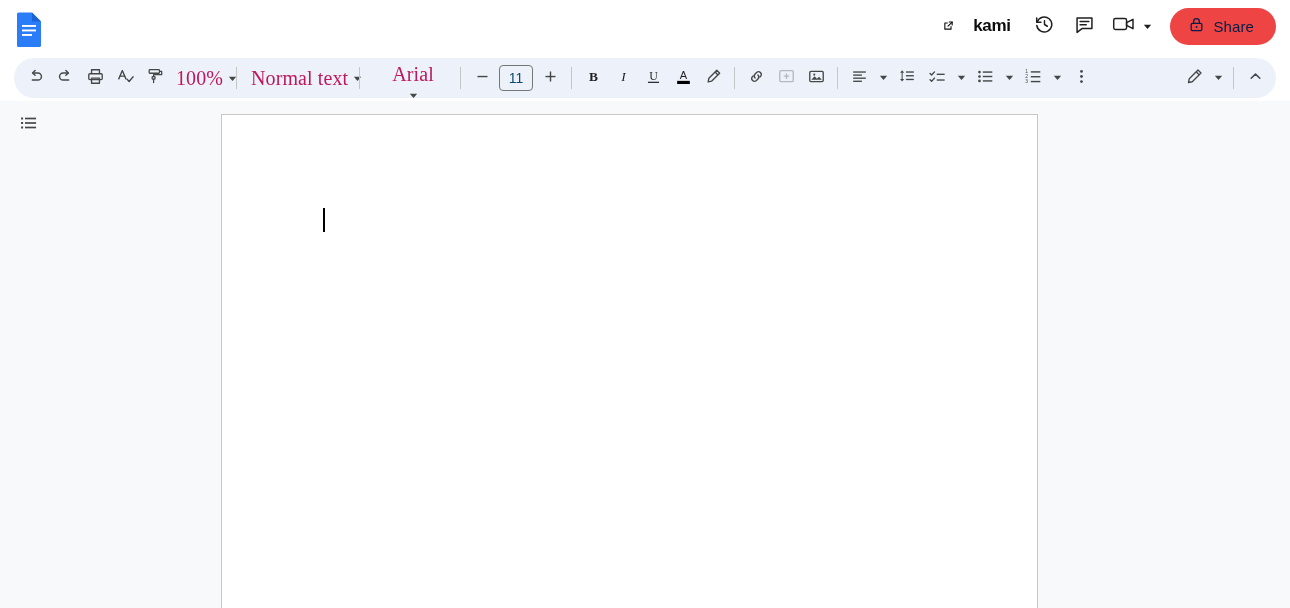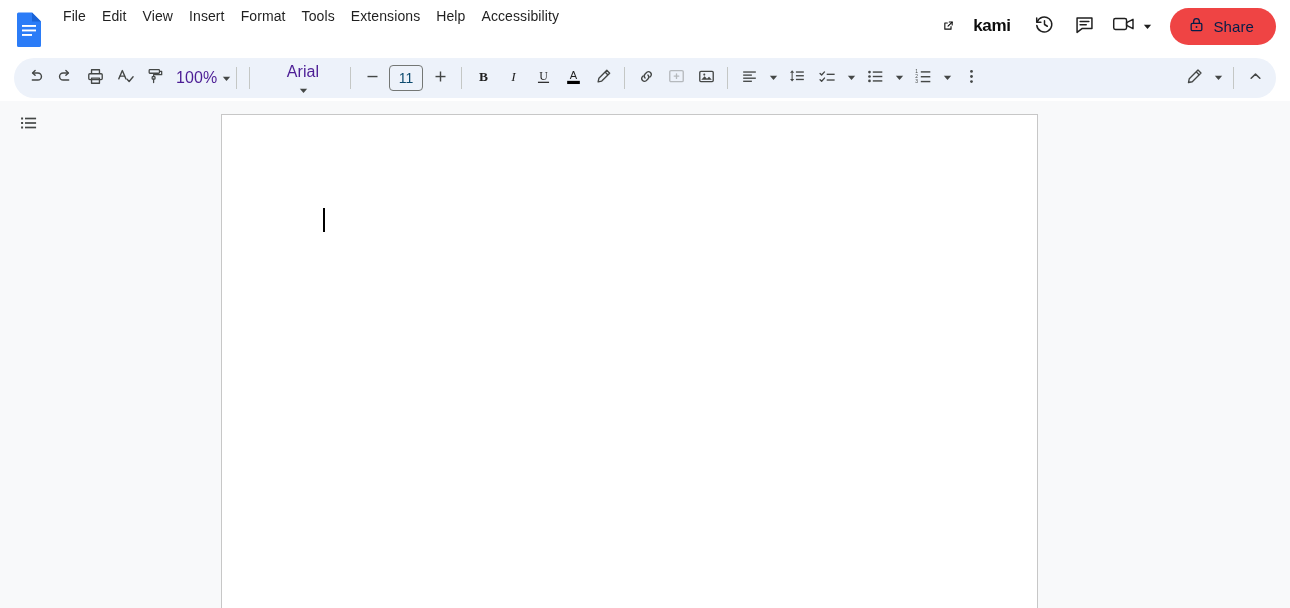--- a/index.html
+++ b/index.html
@@ -172,24 +172,25 @@
   .tb-combo {
     height: 30px;
     display: flex;
     align-items: center;
     border-radius: 4px;
     cursor: pointer;
     padding: 0 2px 0 8px;
     flex: none;
   }
   .tb-combo-label {
-    font-size: 16px;
-    color: #4c1d95;
+    font-size: 20px;
+    color: #be185d;
     white-space: nowrap;
     letter-spacing: 0.1px;
+    font-family: Liberation Serif, serif;
   }
   .caret {
     width: 18px; height: 18px;
     display: inline-flex;
     align-items: center;
     justify-content: center;
     flex: none;
   }
   .zoom-combo { width: 60px; justify-content: space-between; padding-left: 6px; }
   .style-combo { width: 110px; justify-content: space-between; }
@@ -276,31 +277,20 @@
       <path d="M3 1.5h15l9 9v24a1.5 1.5 0 0 1-1.5 1.5h-21A1.5 1.5 0 0 1 3 34.5V3A1.5 1.5 0 0 1 4.5 1.5z" fill="#2b7cf7"></path>
       <path d="M18 1.5l9 9h-9z" fill="#1a63d6"></path>
       <rect x="8" y="14" width="14" height="1.9" fill="#ffffff"></rect>
       <rect x="8" y="18.5" width="14" height="1.9" fill="#ffffff"></rect>
       <rect x="8" y="23" width="10" height="1.9" fill="#ffffff"></rect>
     </svg>
   </span>
 
   <div class="title-block">
 
-    <div class="menubar">
-      <span class="menu-item">File</span>
-      <span class="menu-item">Edit</span>
-      <span class="menu-item">View</span>
-      <span class="menu-item">Insert</span>
-      <span class="menu-item">Format</span>
-      <span class="menu-item">Tools</span>
-      <span class="menu-item">Extensions</span>
-      <span class="menu-item">Help</span>
-      <span class="menu-item">Accessibility</span>
-    </div>
   </div>
 
   <div class="header-right">
 
     <div class="kami-link">
       <span>
         <svg width="11" height="11" viewBox="0 0 24 24" fill="none" stroke="#0c0c0c" stroke-width="2.4" stroke-linecap="round" stroke-linejoin="round">
           <path d="M13.5 4.5H20v6.5"></path>
           <path d="M20 4.5L11 13.5"></path>
           <path d="M17.5 14.5V20H4V6.5h5.5"></path>
@@ -411,20 +401,28 @@
       <span class="tb-combo-label">100%</span>
       <span class="caret">
         <svg width="11" height="11" viewBox="0 0 12 12">
             <path d="M2 4.2h8L6 8.6z" fill="#444746"></path>
           </svg>
       </span>
     </div>
 
     <div class="tb-sep"></div>
 
+    <div class="tb-combo style-combo">
+      <span class="tb-combo-label">Normal text</span>
+      <span class="caret">
+        <svg width="11" height="11" viewBox="0 0 12 12">
+            <path d="M2 4.2h8L6 8.6z" fill="#444746"></path>
+          </svg>
+      </span>
+    </div>
 
     <div class="tb-sep"></div>
 
     <div class="tb-combo font-combo">
       <span class="tb-combo-label">Arial</span>
       <span class="caret">
         <svg width="11" height="11" viewBox="0 0 12 12">
             <path d="M2 4.2h8L6 8.6z" fill="#444746"></path>
           </svg>
       </span>

